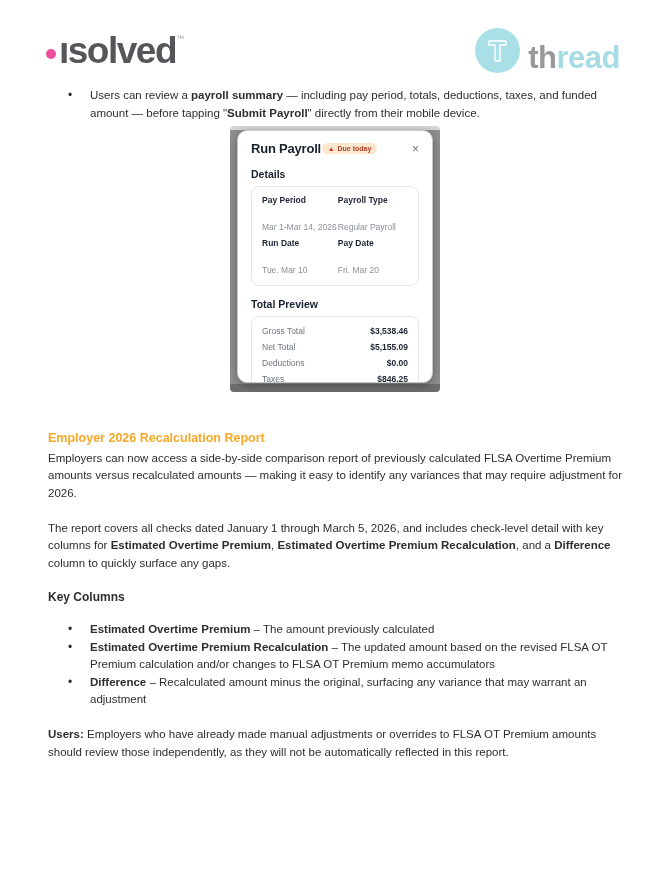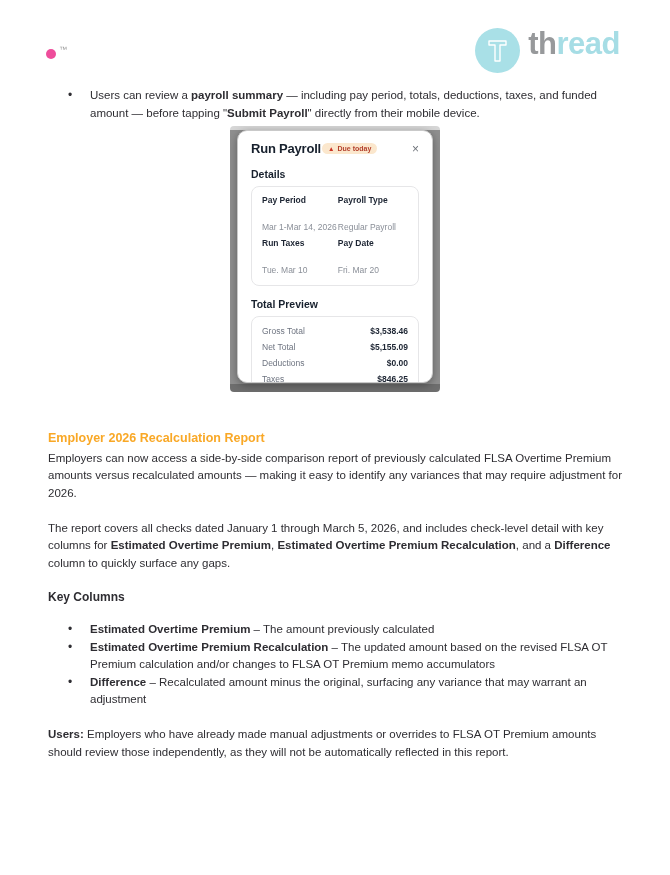--- a/index.html
+++ b/index.html
@@ -21,21 +21,21 @@
   .isolved-logo { display: flex; align-items: center; }
   .pink-dot {
     width: 10px; height: 10px; border-radius: 50%;
     background: #ee4d9b; margin-right: 3px; margin-top: 6px;
   }
   .isolved-text {
     font-size: 37px; font-weight: 700; color: #55565a;
     letter-spacing: -1.5px; line-height: 1;
   }
   .isolved-tm { font-size: 8px; color: #9a9a9a; align-self: flex-start; margin-top: 2px; }
-  .thread-logo { display: flex; align-items: flex-start; }
+  .thread-logo { display: flex; align-items: flex-end; }
   .thread-circle { width: 45px; height: 45px; display: inline-block; }
   .thread-text { font-size: 31px; font-weight: 700; letter-spacing: -0.5px; margin-left: 8px; line-height: 1; }
   .thread-th { color: #97999b; }
   .thread-read { color: #a6dde5; }
 
   
   .intro-list { margin: 14px 48px 0 48px; list-style: none; }
   .intro-list li {
     position: relative; padding-left: 42px;
     font-size: 11.5px; line-height: 17.5px;
@@ -102,20 +102,21 @@
   b, .b { font-weight: 700; }
 </style>
 </head>
 <body>
 
 <div class="page">
 
   <header class="logos">
     <div class="isolved-logo">
       <span class="pink-dot"></span>
+      <span class="isolved-text">ısolved</span>
       <span class="isolved-tm">™</span>
     </div>
     <div class="thread-logo">
       <span class="thread-circle">
         <svg viewBox="0 0 45 45" width="45" height="45">
           <circle cx="22.5" cy="22.5" r="22.5" fill="#a9e0e7"></circle>
           <path d="M14 13 h17 v4 h-6 v16 h-5 v-16 h-6 z" fill="none" stroke="#ffffff" stroke-width="1.4" stroke-linejoin="round"></path>
         </svg>
       </span>
       <span class="thread-text"><span class="thread-th">th</span><span class="thread-read">read</span></span>
@@ -142,21 +143,21 @@
       <div class="box details-box">
         <div class="dcell">
           <div class="dlabel">Pay Period</div>
           <div class="dvalue">Mar 1-Mar 14, 2026</div>
         </div>
         <div class="dcell">
           <div class="dlabel">Payroll Type</div>
           <div class="dvalue">Regular Payroll</div>
         </div>
         <div class="dcell">
-          <div class="dlabel">Run Taxes</div>
+          <div class="dlabel">Run Date</div>
           <div class="dvalue">Tue. Mar 10</div>
         </div>
         <div class="dcell">
           <div class="dlabel">Pay Date</div>
           <div class="dvalue">Fri. Mar 20</div>
         </div>
       </div>
 
       <div class="section-h">Total Preview</div>
       <div class="box totals-box">

